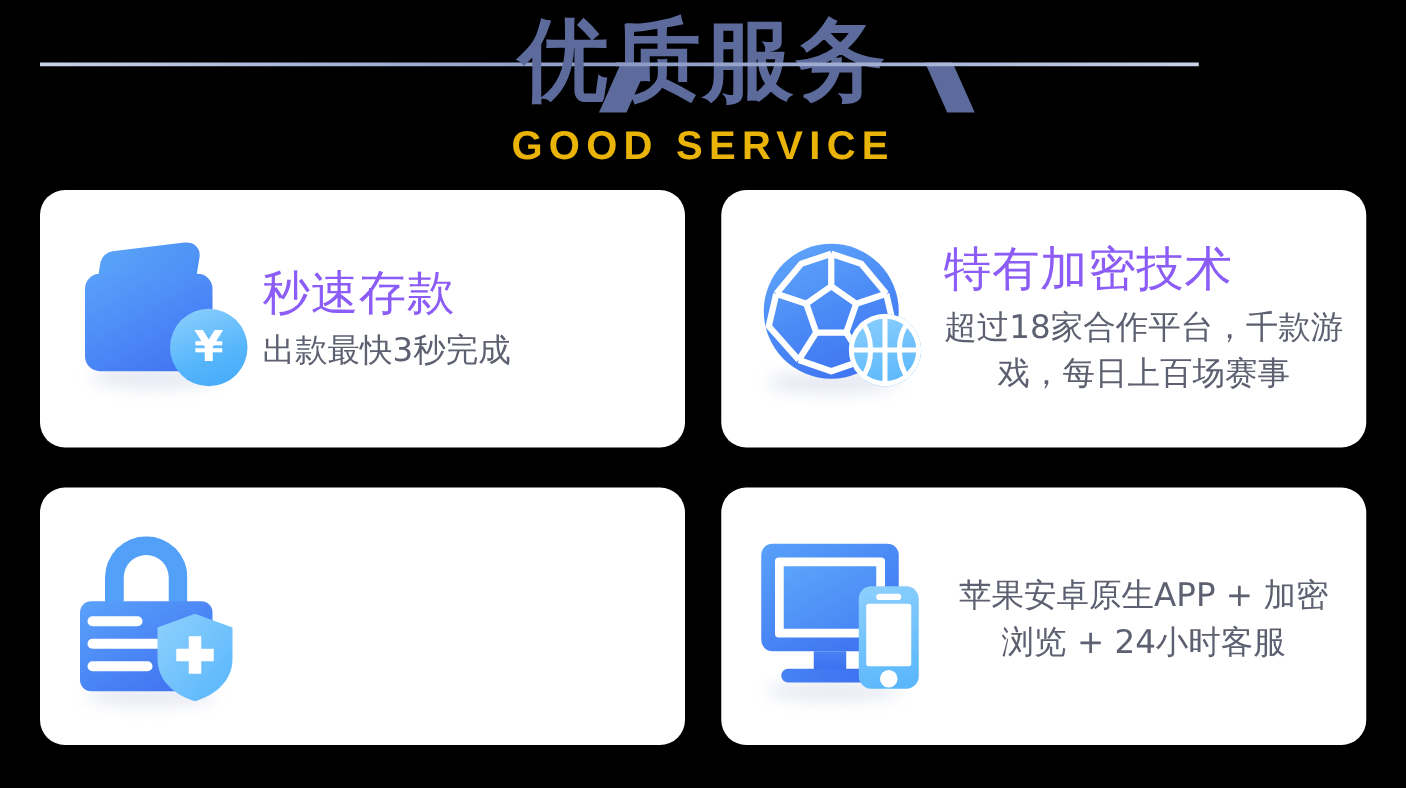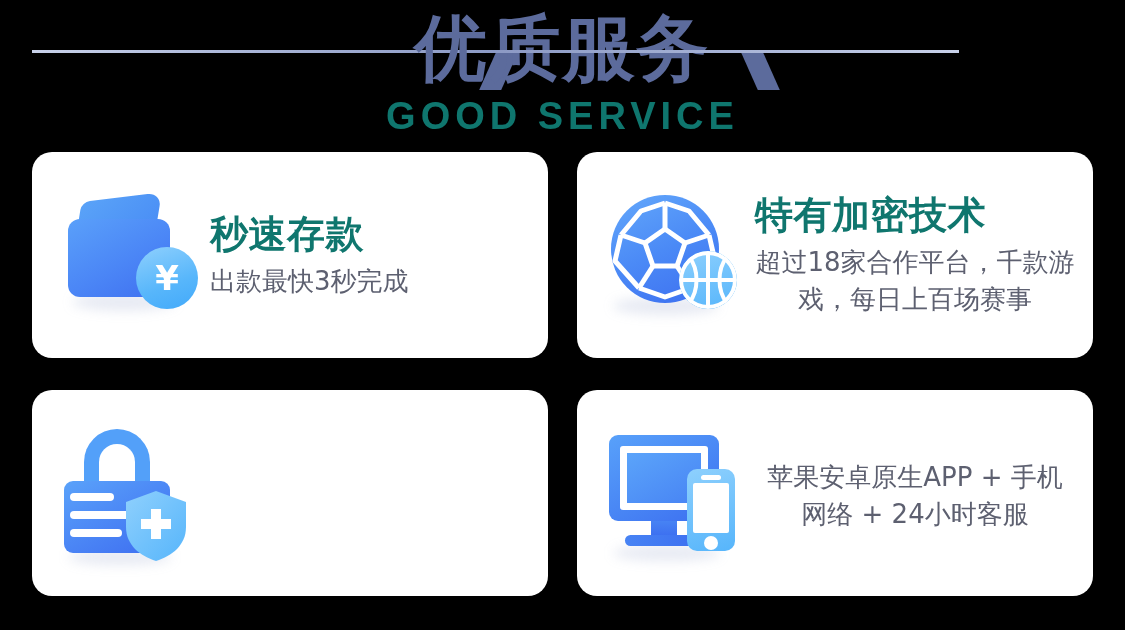--- a/index.html
+++ b/index.html
@@ -77,24 +77,24 @@
     letter-spacing: 2px;
     font-family: "DejaVu Sans", "Liberation Sans", sans-serif;
   }
 
   .title-en {
     position: absolute;
     top: 98px;
     left: 0;
     width: 1125px;
     text-align: center;
-    font-size: 38px;
+    font-size: 32px;
     line-height: 36px;
     font-weight: 700;
-    color: #0f766e;
+    color: #eab308;
     letter-spacing: 5px;
     font-family: "Liberation Sans", sans-serif;
   }
 
   
   .grid {
     position: absolute;
     top: 152px;
     left: 32px;
     width: 1061px;
@@ -123,22 +123,22 @@
 
   .card-text {
     flex: 1 1 auto;
     padding-left: 6px;
     min-width: 0;
   }
 
   .card-title {
     font-size: 38px;
     line-height: 46px;
-    font-weight: 700;
-    color: #0f766e;
+    font-weight: 400;
+    color: #8b5cf6;
     letter-spacing: 0.5px;
     font-family: "DejaVu Sans", "Liberation Sans", sans-serif;
     white-space: nowrap;
   }
 
   .card-desc {
     margin-top: 6px;
     font-size: 26px;
     line-height: 37px;
     color: #5d6070;
@@ -409,17 +409,17 @@
       <div class="monitor-inner"></div>
       <div class="monitor-screen"></div>
       <div class="monitor-neck"></div>
       <div class="monitor-foot"></div>
       <div class="phone"></div>
       <div class="phone-screen"></div>
       <div class="phone-speaker"></div>
       <div class="phone-home"></div>
     </div>
     <div class="card-text">
-      <div class="card-desc narrow">苹果安卓原生APP + 手机网络 + 24小时客服</div>
+      <div class="card-desc narrow">苹果安卓原生APP + 加密浏览 + 24小时客服</div>
     </div>
   </div>
 
 </div>
 
 </body></html>

